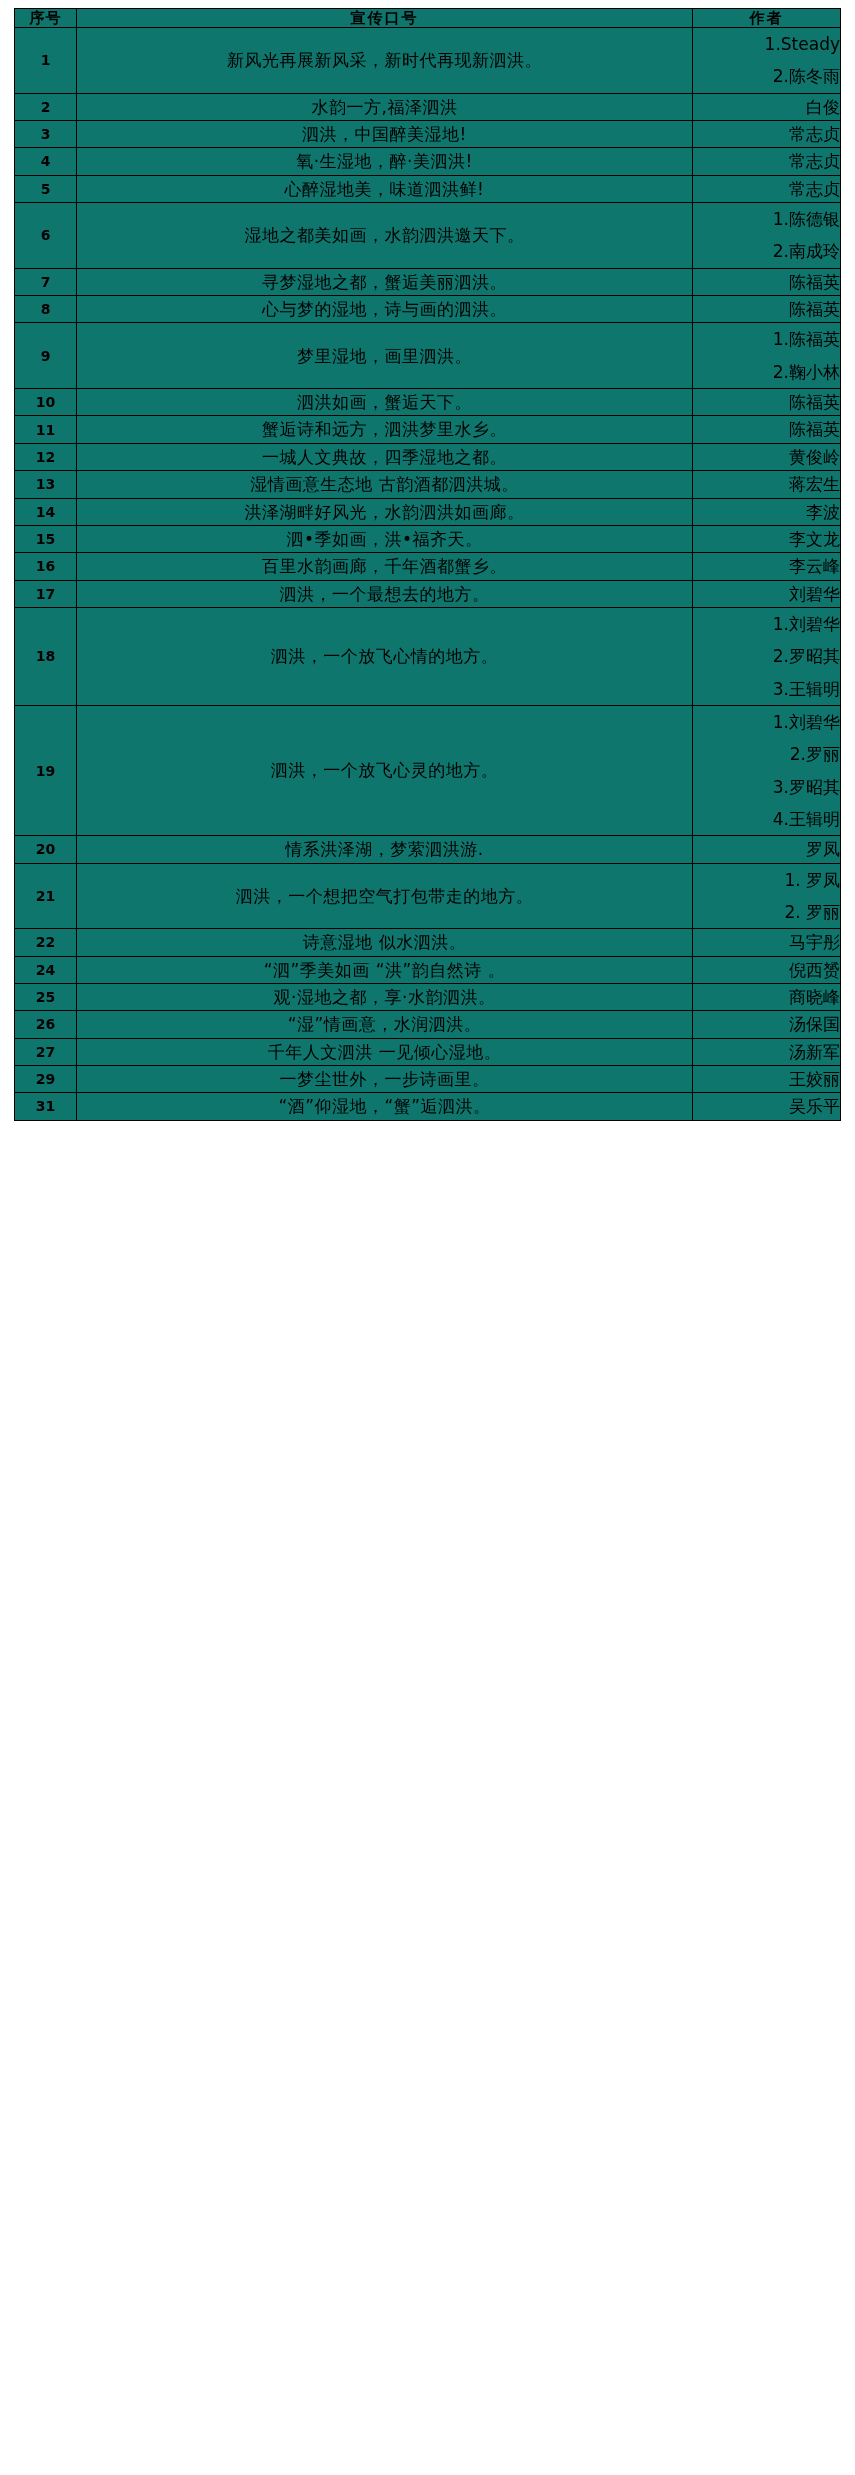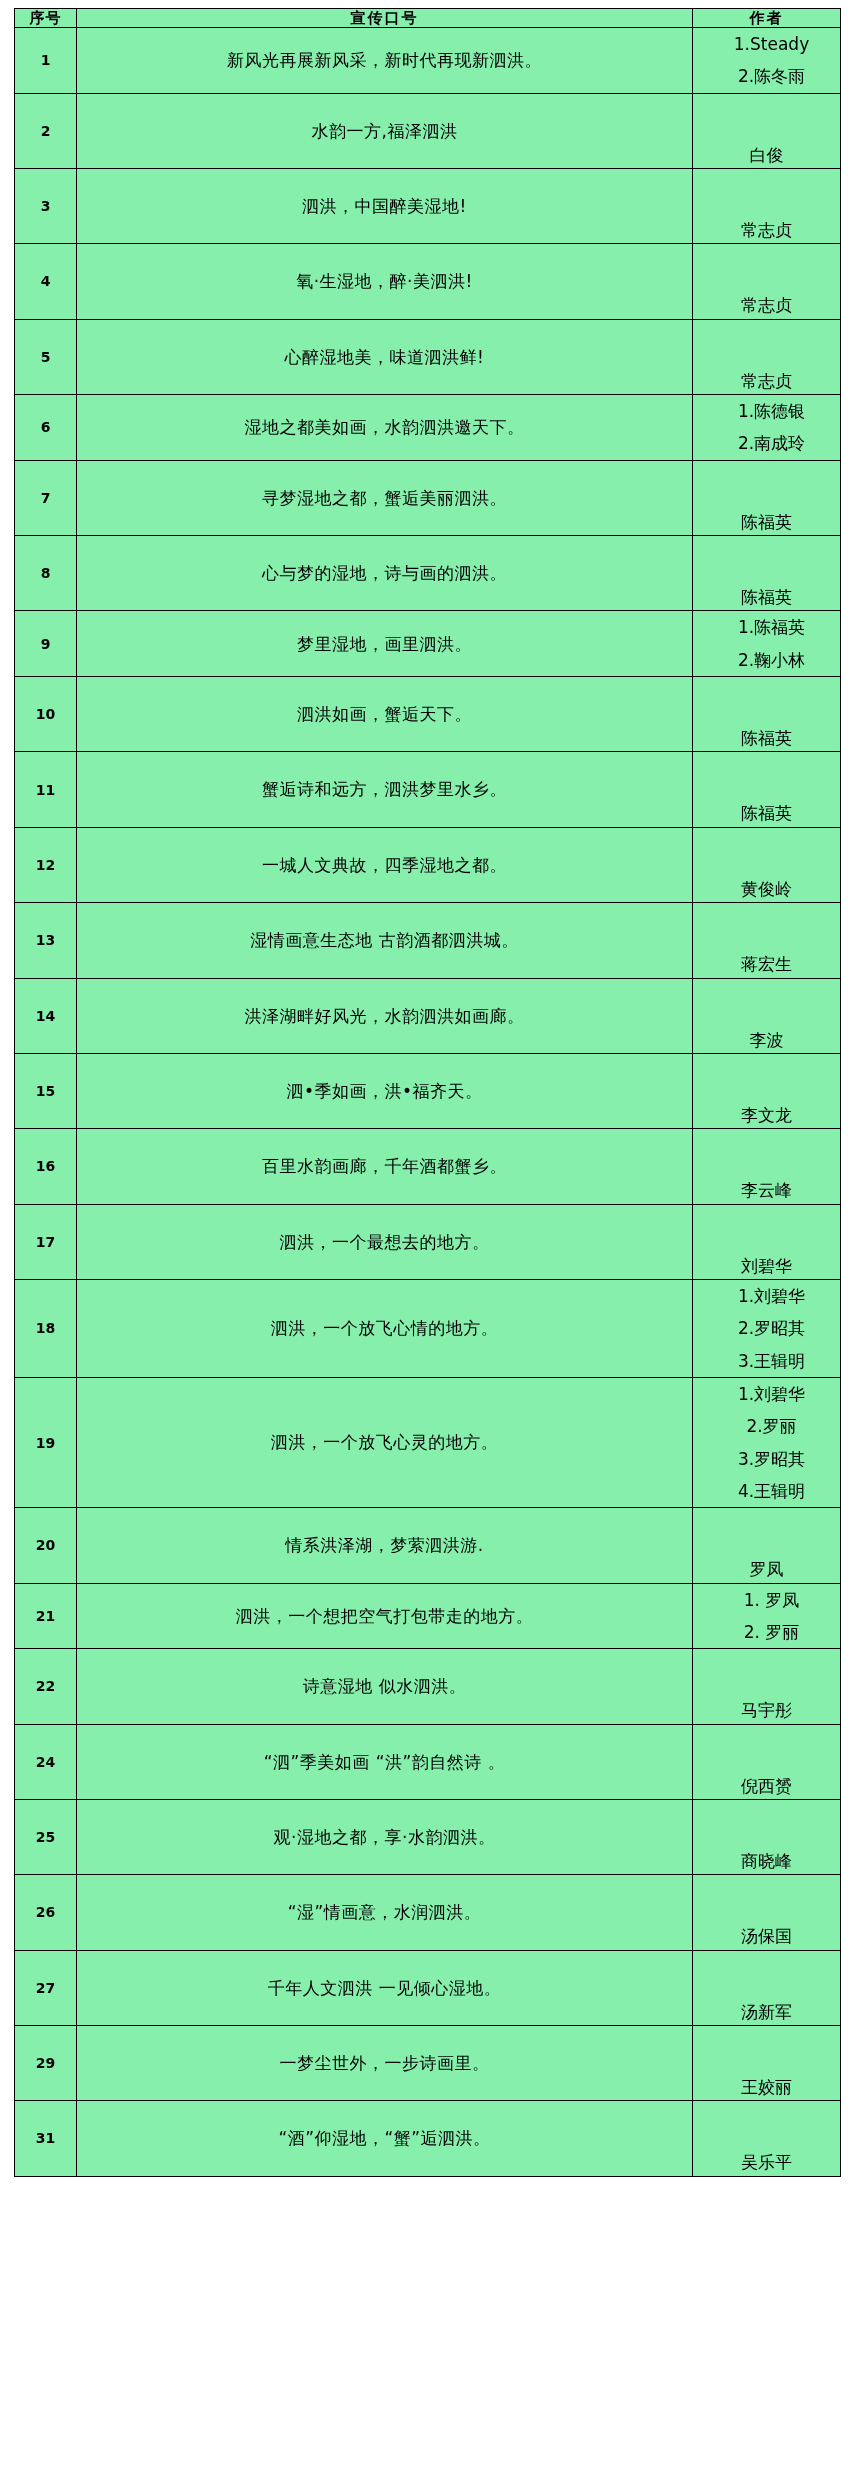--- a/index.html
+++ b/index.html
@@ -15,21 +15,21 @@
   .page {
     width: 855px;
     box-sizing: border-box;
     padding: 8px 14px 10px 14px;
     background: #ffffff;
   }
   table.slogan-table {
     border-collapse: collapse;
     width: 100%;
     table-layout: fixed;
-    background: #86efac;
+    background: #0f766e;
   }
   table.slogan-table col.c-idx { width: 62px; }
   table.slogan-table col.c-slogan { width: auto; }
   table.slogan-table col.c-author { width: 148px; }
 
   table.slogan-table th,
   table.slogan-table td {
     border: 1px solid #000000;
     padding: 0;
     vertical-align: middle;
@@ -58,28 +58,26 @@
     line-height: 1.55;
     letter-spacing: 0.5px;
   }
   td.author {
     font-size: 17px;
     padding: 7px 4px;
     line-height: 1.55;
   }
   td.author .a-line {
     display: block;
-    text-align: center;
+    text-align: right;
     padding-left: 10px;
     white-space: nowrap;
   }
   td.author.single .a-line {
-    text-align: center;
     padding-left: 0;
-    margin-top: 48px;
   }
   
   td.author.multi .a-line {
     padding-top: 3px;
     padding-bottom: 3px;
   }
 </style>
 </head>
 <body>
 

